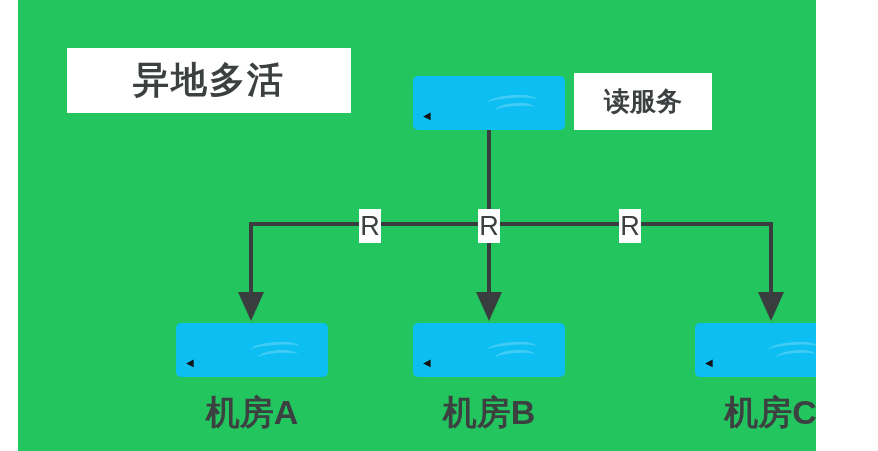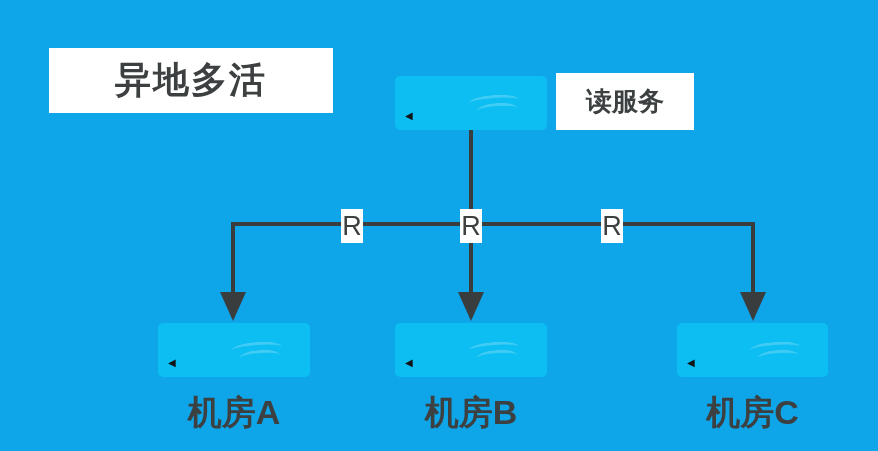--- a/index.html
+++ b/index.html
@@ -3,24 +3,25 @@
 <meta charset="utf-8">
 <style>
   html, body {
     margin: 0;
     padding: 0;
     background: #ffffff;
     font-family: "Liberation Sans", "DejaVu Sans", sans-serif;
   }
   .canvas {
     position: relative;
-    width: 878px;
+    width: 798px;
     height: 451px;
-    background: #0ea5e9;
+    background: #22c55e;
     overflow: hidden;
+    margin-left: 18px;
   }
   .title-box {
     position: absolute;
     left: 49px; top: 48px;
     width: 284px; height: 65px;
     background: #ffffff;
     display: flex;
     align-items: center;
     justify-content: center;
     font-size: 36px;

